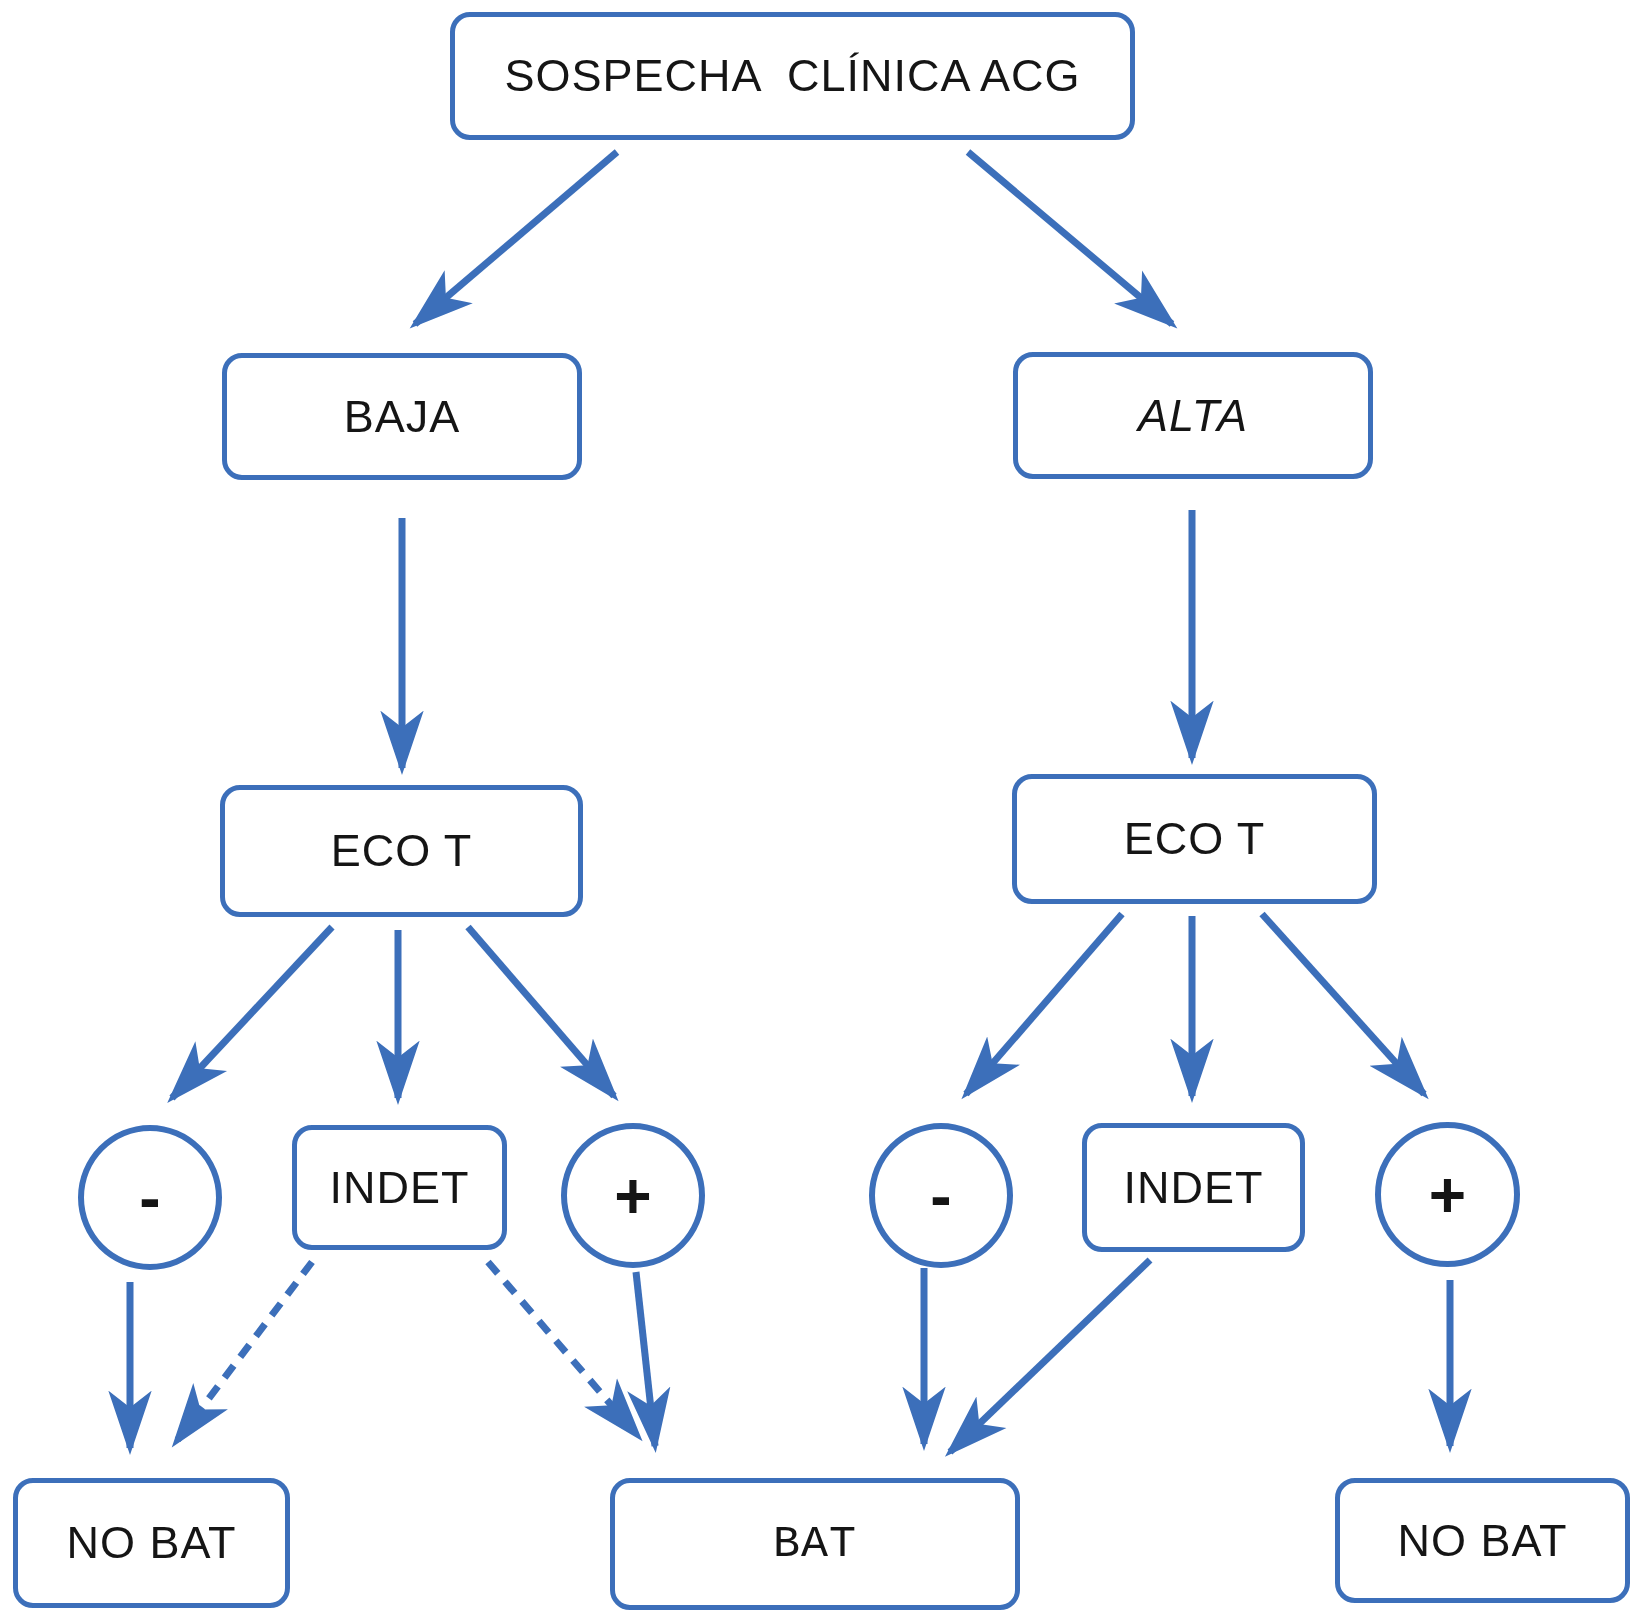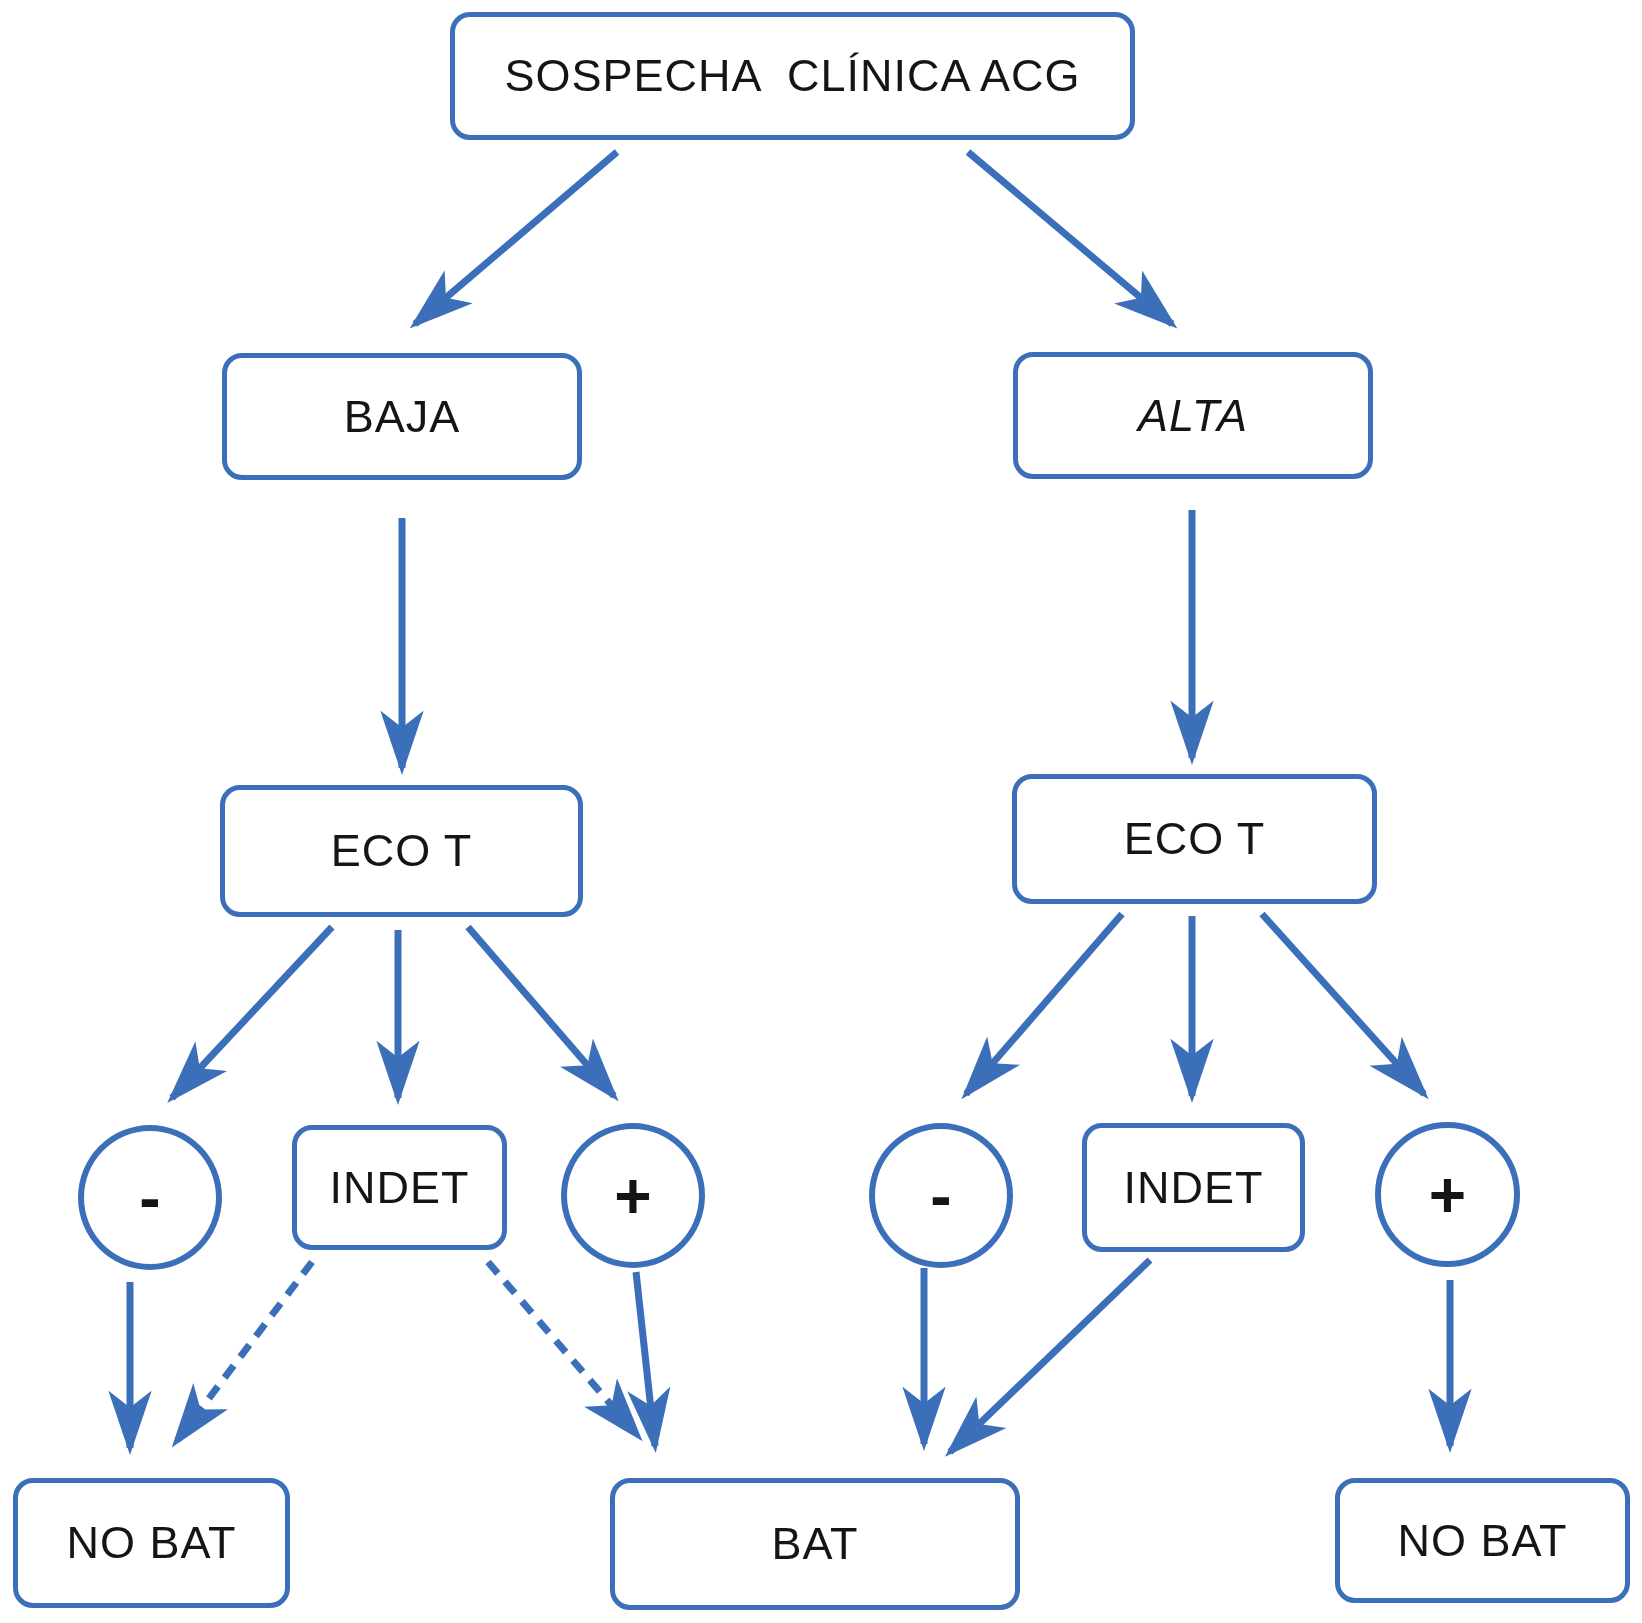--- a/index.html
+++ b/index.html
@@ -134,21 +134,21 @@
   </div>
 
   <div class="node circle" style="left:1375px; top:1122px; width:145px; height:145px;">
     <span class="label sym">+</span>
   </div>
 
   <div class="node box" style="left:13px; top:1478px; width:277px; height:130px;">
     <span class="label">NO BAT</span>
   </div>
 
-  <div class="node box" style="left:610px; top:1478px; width:410px; height:132px;">
+  <div class="node box" style="left:610px; top:1478px; width:410px; height:132px;font-family:Liberation Mono, monospace;">
     <span class="label">BAT</span>
   </div>
 
   <div class="node box" style="left:1335px; top:1478px; width:295px; height:125px;">
     <span class="label">NO BAT</span>
   </div>
 
 </div>
 
 </body></html>

